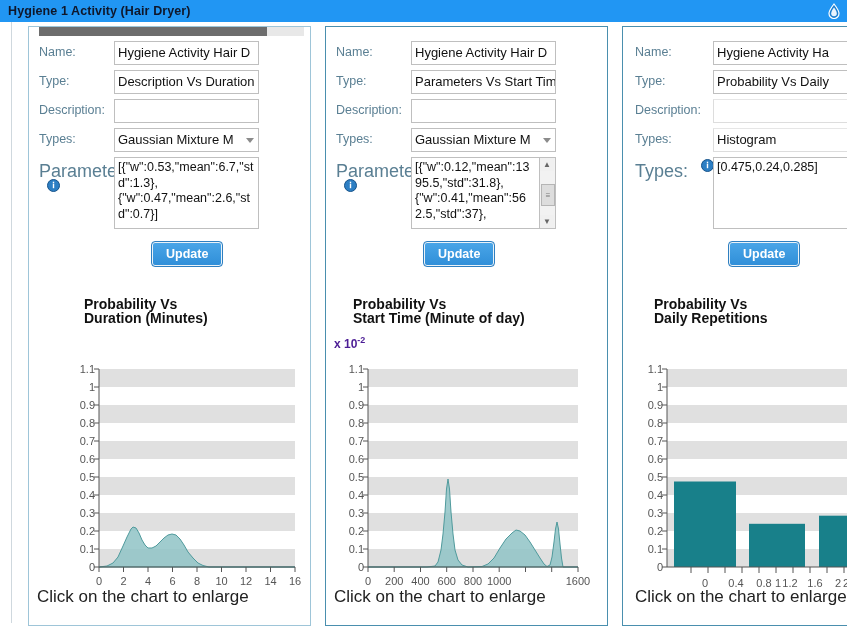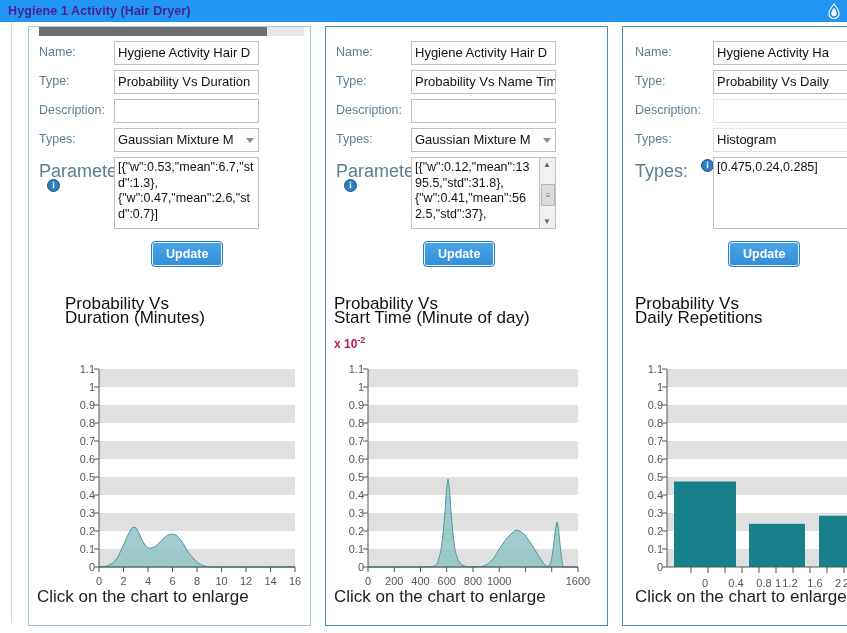--- a/index.html
+++ b/index.html
@@ -10,21 +10,21 @@
     font-size:12px;color:#333;
   }
   
   .titlebar{
     position:absolute;left:0;top:0;width:847px;height:22px;
     background:#2196f3;
     border-bottom:1px solid #1878c8;
     display:flex;align-items:center;
   }
   .titlebar .ttl{
-    color:#4c1d95;font-weight:bold;font-size:12.5px;
+    color:#0f172a;font-weight:bold;font-size:12.5px;
     padding-left:8px;letter-spacing:.1px;white-space:nowrap;
   }
   .titlebar .spacer{flex:1;}
   .drop-icon{width:26px;height:22px;display:flex;align-items:center;justify-content:center;}
   
   .page{
     position:absolute;left:0;top:22px;width:847px;height:611px;
     background:#ffffff;
   }
   .leftrail{
@@ -108,26 +108,26 @@
     color:#fff;font-weight:bold;font-size:12.5px;
     padding:5px 14px;box-shadow:0 0 0 1px #eaf2f8 inset;
     cursor:pointer;
   }
   .p1 .btn{left:122px;}
   .p2 .btn{left:97px;}
   .p3 .btn{left:105px;}
 
   
   .ctitle{
-    position:absolute;font-weight:normal;font-size:17px;color:#111;line-height:14px;
+    position:absolute;font-weight:bold;font-size:14px;color:#111;line-height:14px;margin-left:19px;
   }
   .p1 .ctitle{left:36px;top:270px;}
   .p2 .ctitle{left:8px;top:270px;}
   .p3 .ctitle{left:12px;top:270px;}
-  .expo{position:absolute;left:8px;top:308px;font-weight:bold;font-size:12px;color:#be185d;}
+  .expo{position:absolute;left:8px;top:308px;font-weight:bold;font-size:12px;color:#4c1d95;}
   .expo sup{font-size:9px;}
   .chart{position:absolute;}
   .p1 .chart{left:34px;top:325px;width:245px;height:245px;}
   .p2 .chart{left:6px;top:325px;width:270px;height:245px;}
   .p3 .chart{left:8px;top:325px;width:225px;height:245px;}
   .hint{
     position:absolute;bottom:18px;font-size:17px;color:#222;
   }
   .p1 .hint{left:8px;}
   .p2 .hint{left:8px;}
@@ -158,21 +158,21 @@
       <div class="thumb"></div>
     </div>
 
     <div class="form">
       <div class="row">
         <span class="lbl">Name:</span>
         <div class="fld">Hygiene Activity Hair D</div>
       </div>
       <div class="row">
         <span class="lbl">Type:</span>
-        <div class="fld">Probability Vs Duration</div>
+        <div class="fld">Description Vs Duration</div>
       </div>
       <div class="row">
         <span class="lbl">Description:</span>
         <div class="fld"></div>
       </div>
       <div class="row">
         <span class="lbl">Types:</span>
         <div class="fld sel">
           <span>Gaussian Mixture M</span>
           <span class="arrow"></span>
@@ -279,21 +279,21 @@
 
   <div class="panel p2">
    <div class="inner">
     <div class="form">
       <div class="row">
         <span class="lbl">Name:</span>
         <div class="fld">Hygiene Activity Hair D</div>
       </div>
       <div class="row">
         <span class="lbl">Type:</span>
-        <div class="fld">Probability Vs Name Tim</div>
+        <div class="fld">Parameters Vs Start Tim</div>
       </div>
       <div class="row">
         <span class="lbl">Description:</span>
         <div class="fld"></div>
       </div>
       <div class="row">
         <span class="lbl">Types:</span>
         <div class="fld sel">
           <span>Gaussian Mixture M</span>
           <span class="arrow"></span>

